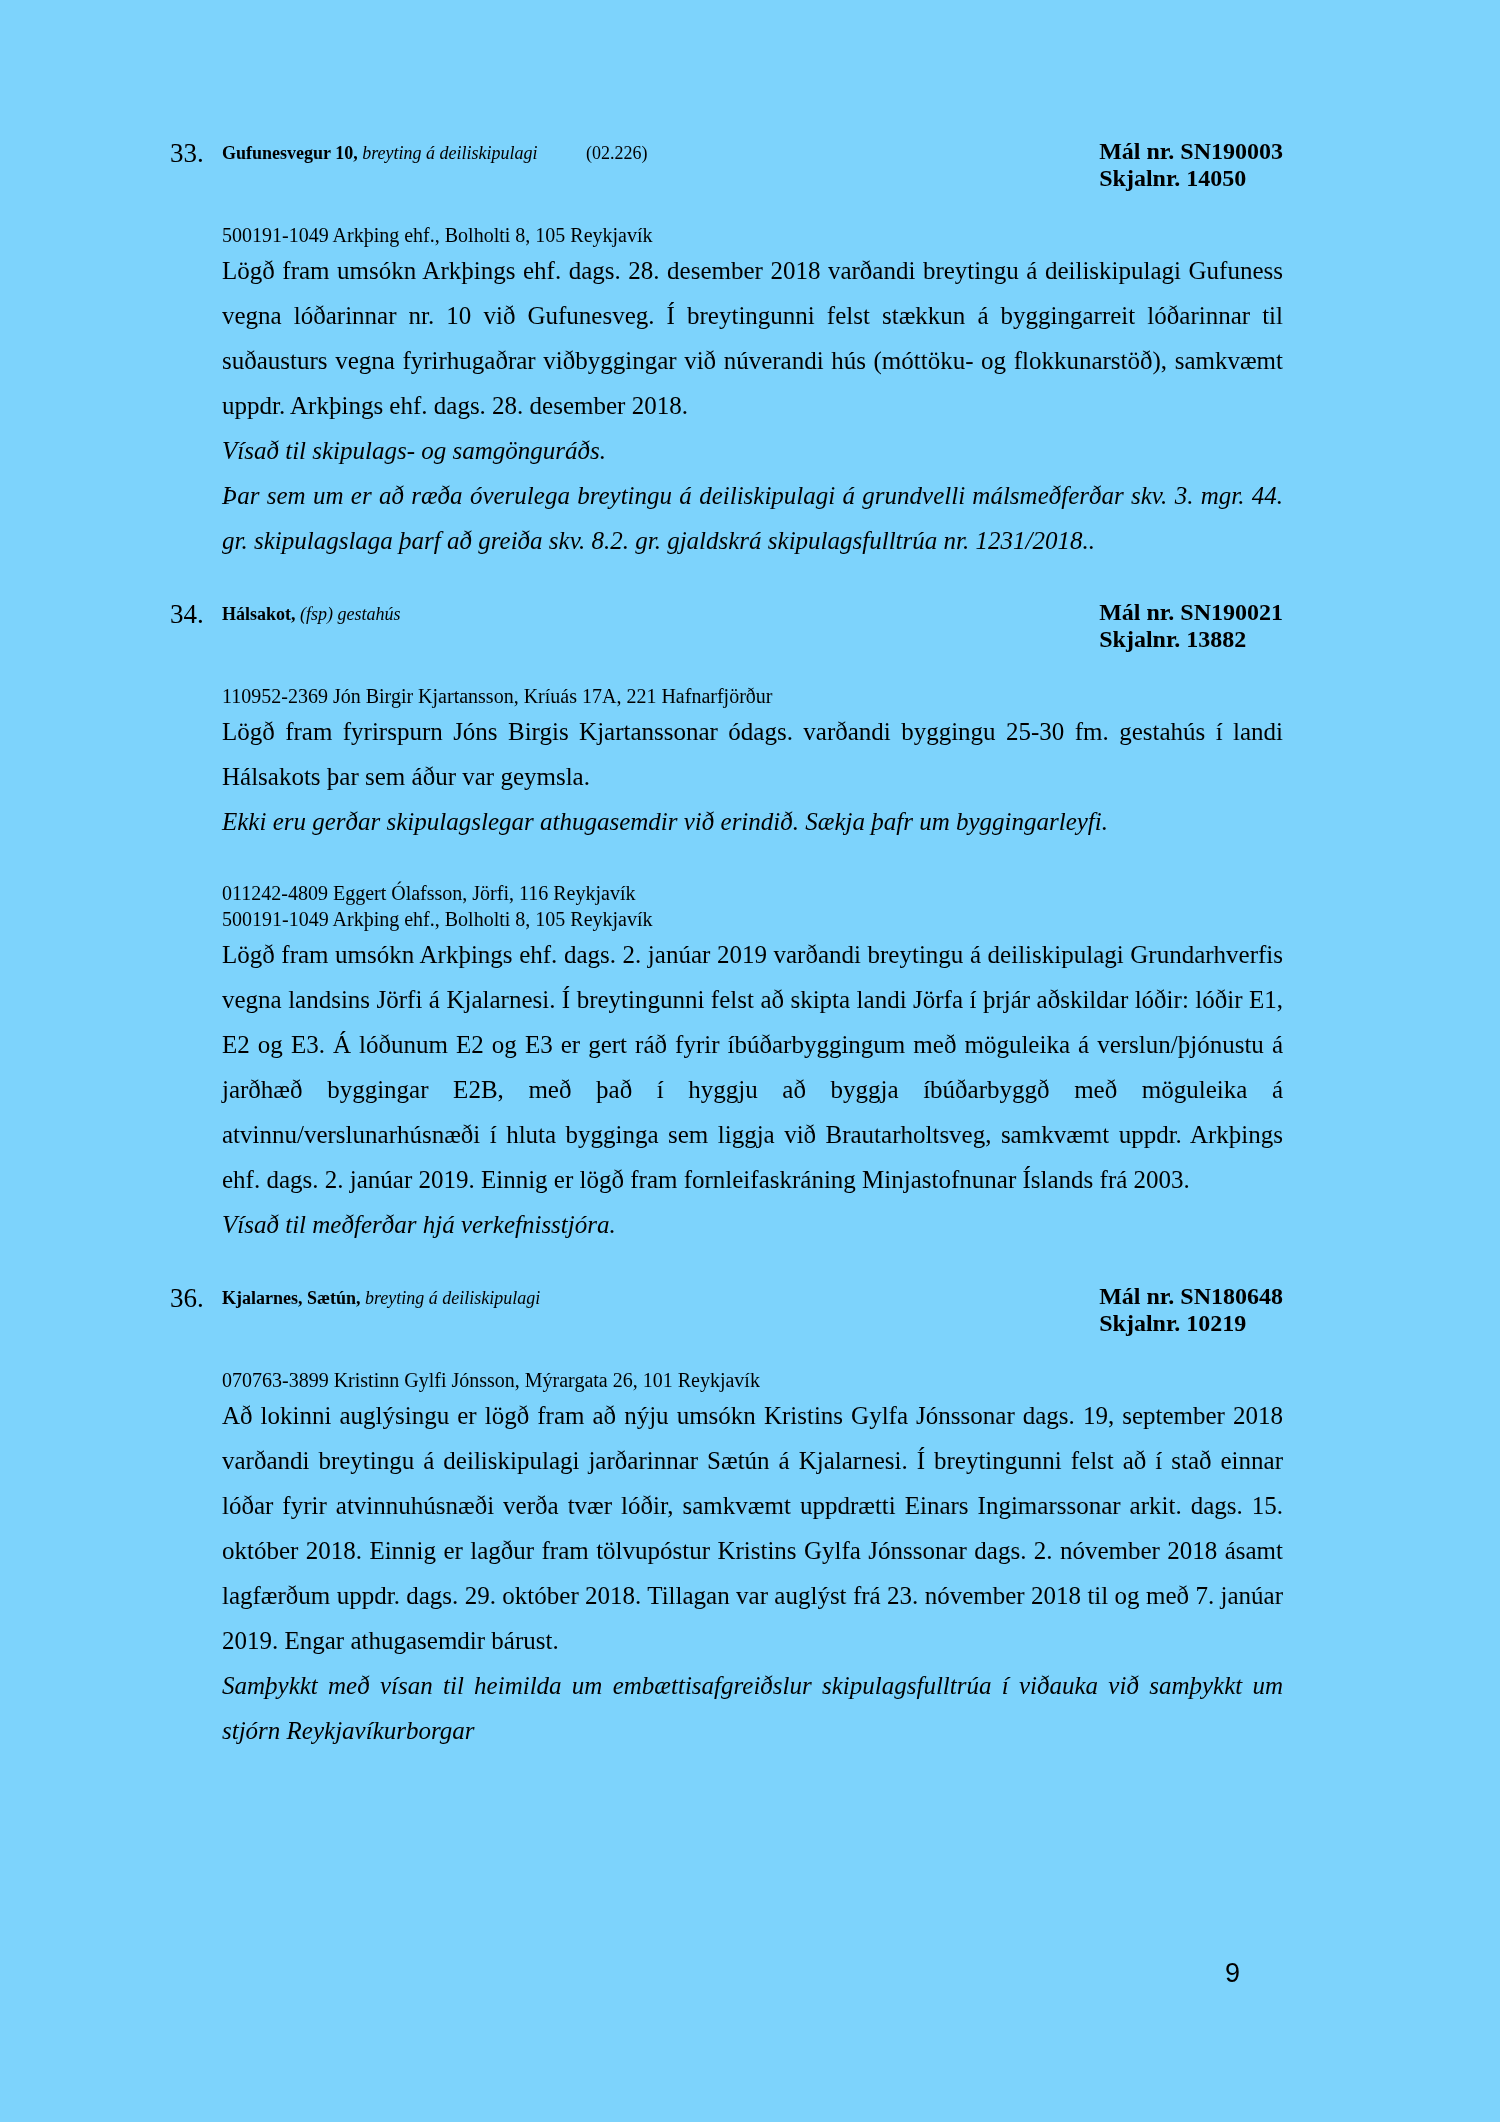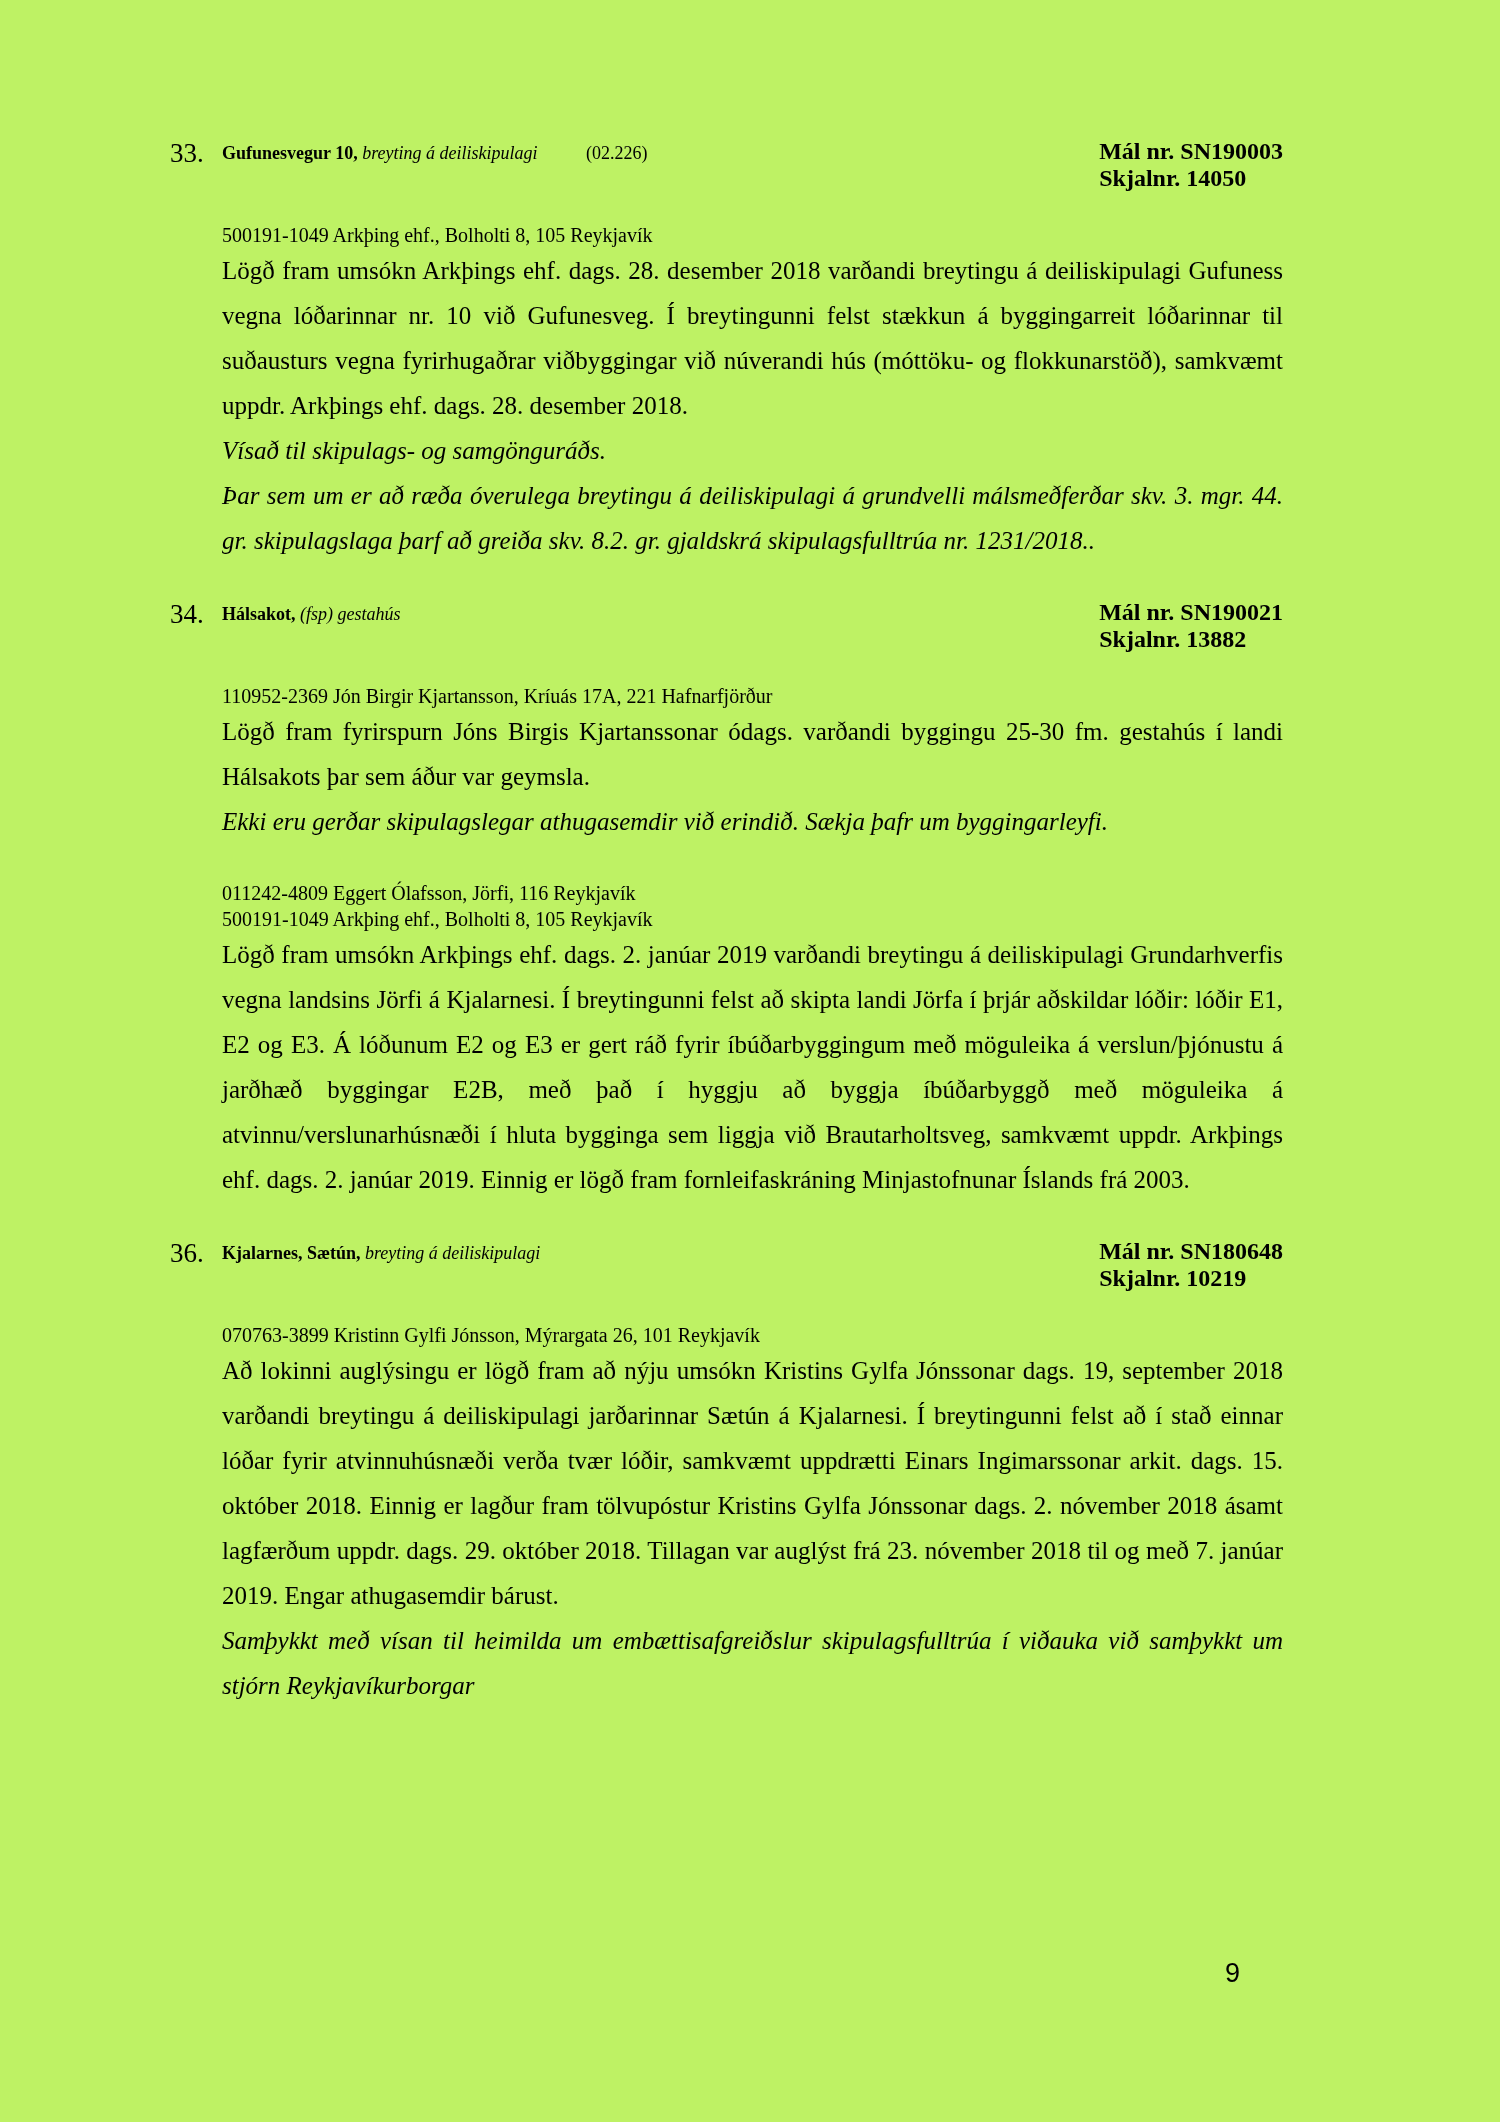--- a/index.html
+++ b/index.html
@@ -1,20 +1,20 @@
 <!DOCTYPE html>
 <html><head>
 <meta charset="utf-8">
 <style>
   html, body { margin: 0; padding: 0; background: #ffffff; }
   .page {
     position: relative;
     width: 1500px;
     height: 2122px;
-    background: #bef264;
+    background: #7dd3fc;
     color: #000000;
     font-family: "Liberation Serif", serif;
     overflow: hidden;
   }
   .content {
     position: absolute;
     left: 170px;
     top: 138px;
     width: 1113px;
   }
@@ -112,20 +112,21 @@
         <p class="body-par">Lögð fram fyrirspurn Jóns Birgis Kjartanssonar ódags. varðandi byggingu 25-30 fm. gestahús í landi Hálsakots þar sem áður var geymsla.</p>
         <p class="resolution-par">Ekki eru gerðar skipulagslegar athugasemdir við erindið. Sækja þafr um byggingarleyfi.</p>
       </div>
     </section>
 
     <section class="item">
       <div class="item-content">
         <div class="registrant">011242-4809 Eggert Ólafsson, Jörfi, 116 Reykjavík</div>
         <div class="registrant">500191-1049 Arkþing ehf., Bolholti 8, 105 Reykjavík</div>
         <p class="body-par">Lögð fram umsókn Arkþings ehf. dags. 2. janúar 2019 varðandi breytingu á deiliskipulagi Grundarhverfis vegna landsins Jörfi á Kjalarnesi. Í breytingunni felst að skipta landi Jörfa í þrjár aðskildar lóðir: lóðir E1, E2 og E3. Á lóðunum E2 og E3 er gert ráð fyrir íbúðarbyggingum með möguleika á verslun/þjónustu á jarðhæð byggingar E2B, með það í hyggju að byggja íbúðarbyggð með möguleika á atvinnu/verslunarhúsnæði í hluta bygginga sem liggja við Brautarholtsveg, samkvæmt uppdr. Arkþings ehf. dags. 2. janúar 2019. Einnig er lögð fram fornleifaskráning Minjastofnunar Íslands frá 2003.</p>
+        <p class="resolution-par">Vísað til meðferðar hjá verkefnisstjóra.</p>
       </div>
     </section>
 
     <section class="item">
       <div class="item-header">
         <span class="num">36.</span>
         <div class="title">
           <span class="t-bold">Kjalarnes, Sætún,</span>
           <span class="t-italic">breyting á deiliskipulagi</span>
         </div>

